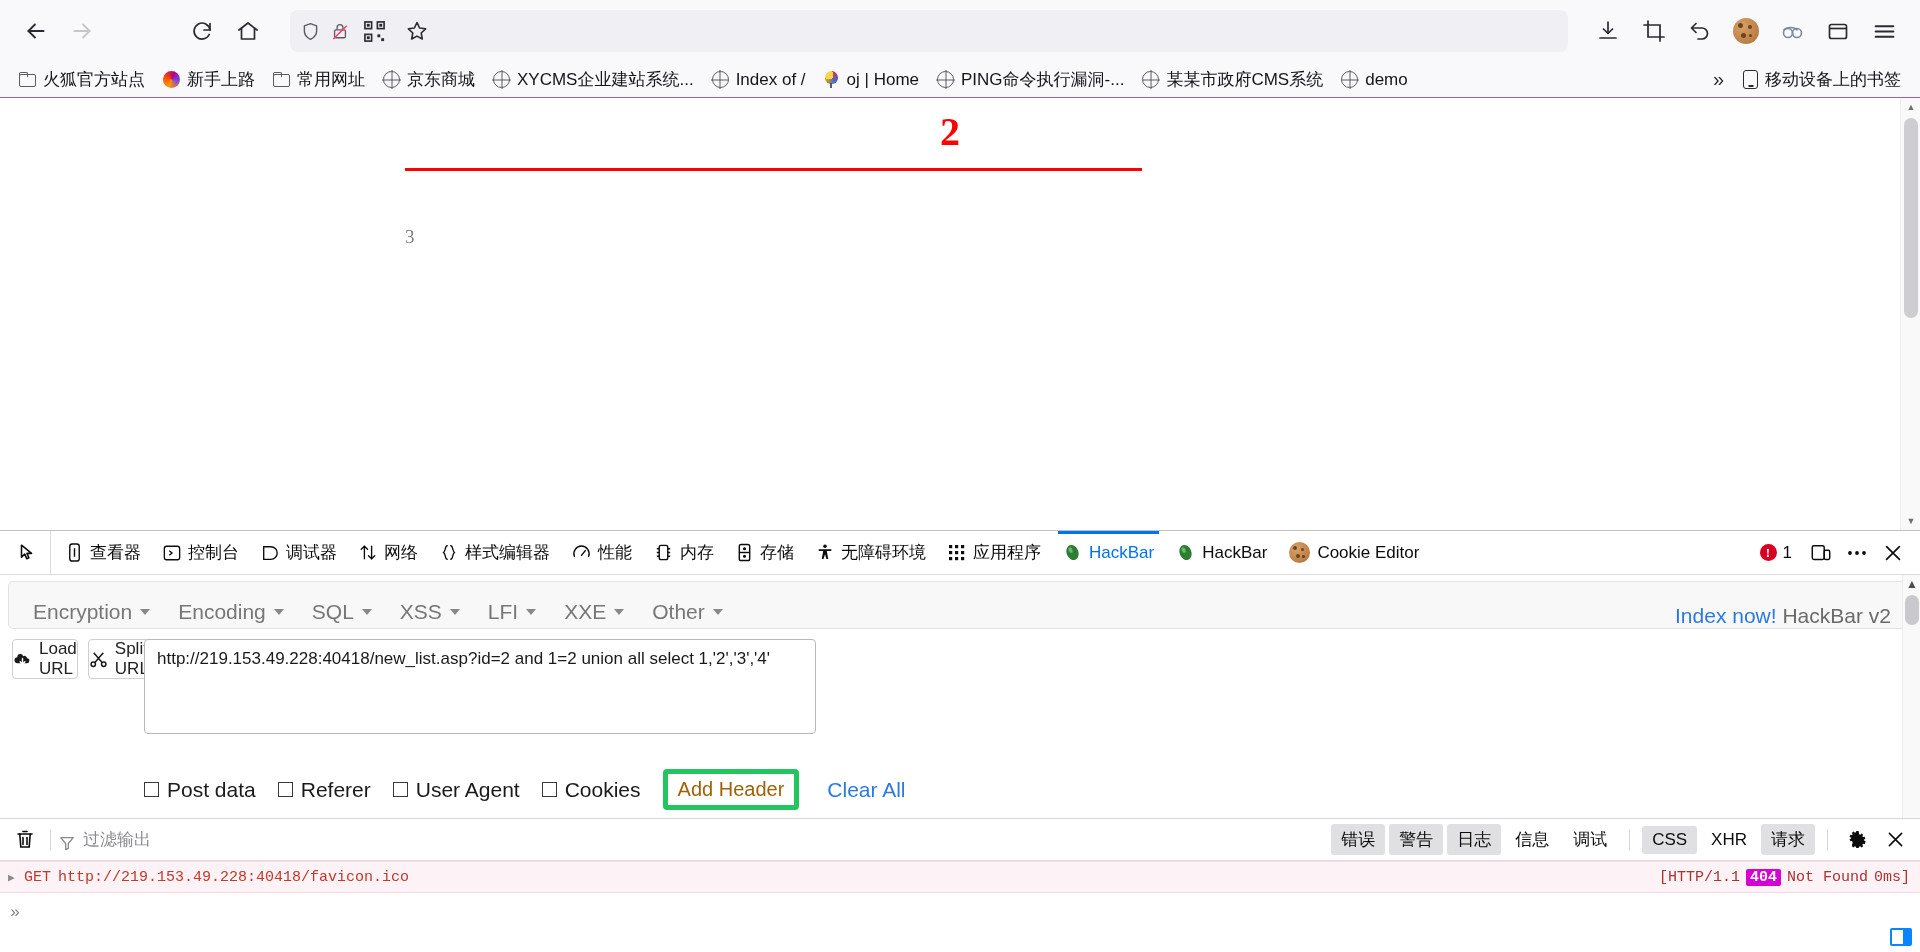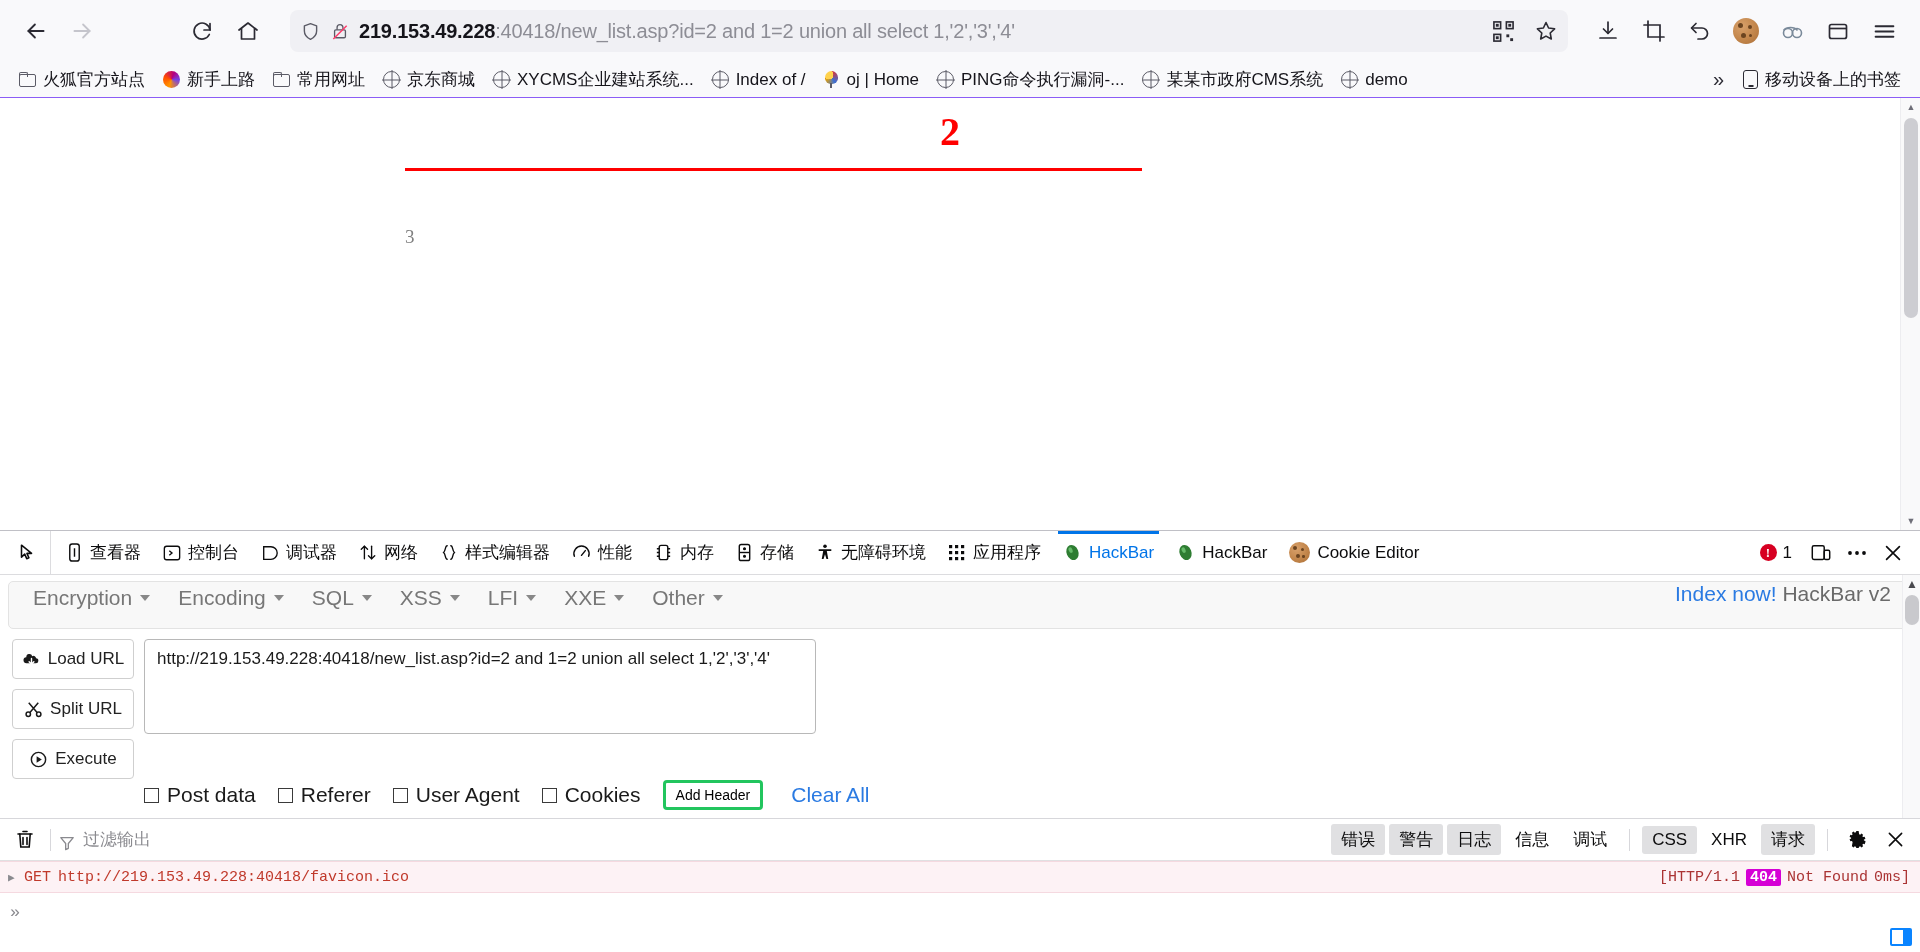--- a/index.html
+++ b/index.html
@@ -226,58 +226,58 @@
     position: relative;
     border-bottom: 1px solid #d7d7db;
     overflow: hidden;
   }
   .hb-menu {
     height: 48px;
     margin: 6px 8px 0 8px;
     border: 1px solid #e3e3e3;
     border-radius: 5px;
     background: #f8f8f8;
-    display: flex; align-items: flex-start;
+    display: flex; align-items: flex-end;
     padding: 0 10px;
     font-size: 21px;
     color: #777;
   }
   .hb-menu-item {
     padding: 4px 14px; display:flex; align-items:center; gap:8px; border-radius:4px;
   }
   .caret-d { width:0; height:0; border-left:5px solid transparent; border-right:5px solid transparent;
     border-top:6px solid #888; display:inline-block; }
   .hb-commit { margin-left:auto; padding-right: 10px; font-size: 21px; white-space: nowrap; }
   .hb-commit .blue { color: #2a7ae2; }
   .hb-commit .gray { color: #6a6a6a; }
 
   .hb-body { display: flex; padding: 10px 8px 0 12px; gap: 10px; }
-  .hb-btns { display:flex; flex-direction:column; gap: 10px; width: 122px; flex: 0 0 auto;}
+  .hb-btns { display:flex; flex-direction:row; gap: 10px; width: 122px; flex: 0 0 auto;}
   .hb-btn {
     height: 40px; border: 1px solid #cfcfcf; border-radius: 4px; background: #fff;
     display:flex; align-items:center; justify-content:center; gap: 7px;
     font-size: 17px; color: #222;
   }
   .hb-btn svg { flex: 0 0 auto; }
   .hb-textarea {
     width: 672px; height: 95px; border: 1px solid #b8b8b8; border-radius: 4px;
     padding: 9px 12px; font-size: 17px; color: #1a1a1a;
     font-family: "Liberation Sans", sans-serif;
     resize: none; outline: none; background: #fff;
     overflow: hidden;
   }
   .hb-opts {
     position: absolute; left: 144px; bottom: 8px;
     display: flex; align-items: center; gap: 22px; font-size: 21px; color: #1a1a1a;
   }
   .hb-check { display:flex; align-items:center; gap: 8px; }
   .hb-check .box { width: 15px; height: 15px; border: 1.8px solid #3a3a3a; background:#fff; }
   .hb-addheader {
-    border: 3px solid #22c55e; border-radius: 4px; background: #fff;
-    padding: 4px 10px; font-size: 14px; color: #000000;
+    border: 5px solid #22c55e; border-radius: 4px; background: #fff;
+    padding: 4px 10px; font-size: 20px; color: #a16207;
   }
   .hb-clearall { color: #2a7ae2; font-size: 21px; margin-left: 6px;}
 
   .hb-scroll {
     position: absolute; right: 0; top: 0; bottom: 0; width: 18px;
     background: #f9f9fa; border-left: 1px solid #ededf0;
   }
   .hb-scroll .up { position:absolute; top:2px; left:0; width:18px; text-align:center;
     font-size:12px; color:#4a4a4f; line-height:14px;}
   .hb-scroll .thumb { position:absolute; left:2px; width:14px; top:20px; height: 30px;
@@ -370,21 +370,20 @@
             <path d="M12 3l7 2.5v6c0 4.2-3 7.6-7 9.5-4-1.9-7-5.3-7-9.5v-6L12 3z"></path>
           </svg>
       </span>
       <span class="lock-broken">
         <svg width="20" height="21" viewBox="0 0 24 24" fill="none" stroke="#5b5b66" stroke-width="1.6" stroke-linejoin="round">
           <rect x="5.5" y="10" width="13" height="9.5" rx="1.5"></rect>
           <path d="M8.5 10V7.3a3.5 3.5 0 0 1 7 0V10"></path>
           <path d="M4 21L20 5" stroke="#ff3b6b" stroke-width="1.8"></path>
         </svg>
       </span>
-      <span class="url-text"><span class="host">219.153.49.228</span><span>:40418/new_list.asp?id=2 and 1=2 union all select 1,'2','3','4'</span></span>
       <span class="right-ico">
         <svg width="23" height="23" viewBox="0 0 24 24" fill="#2b2a33">
             <rect x="2" y="2" width="7" height="7" fill="none" stroke="#2b2a33" stroke-width="1.7"></rect>
             <rect x="15" y="2" width="7" height="7" fill="none" stroke="#2b2a33" stroke-width="1.7"></rect>
             <rect x="2" y="15" width="7" height="7" fill="none" stroke="#2b2a33" stroke-width="1.7"></rect>
             <rect x="4" y="4" width="3" height="3"></rect>
             <rect x="17" y="4" width="3" height="3"></rect>
             <rect x="4" y="17" width="3" height="3"></rect>
             <rect x="15" y="15" width="3" height="3"></rect>
             <rect x="19" y="19" width="3" height="3"></rect>

